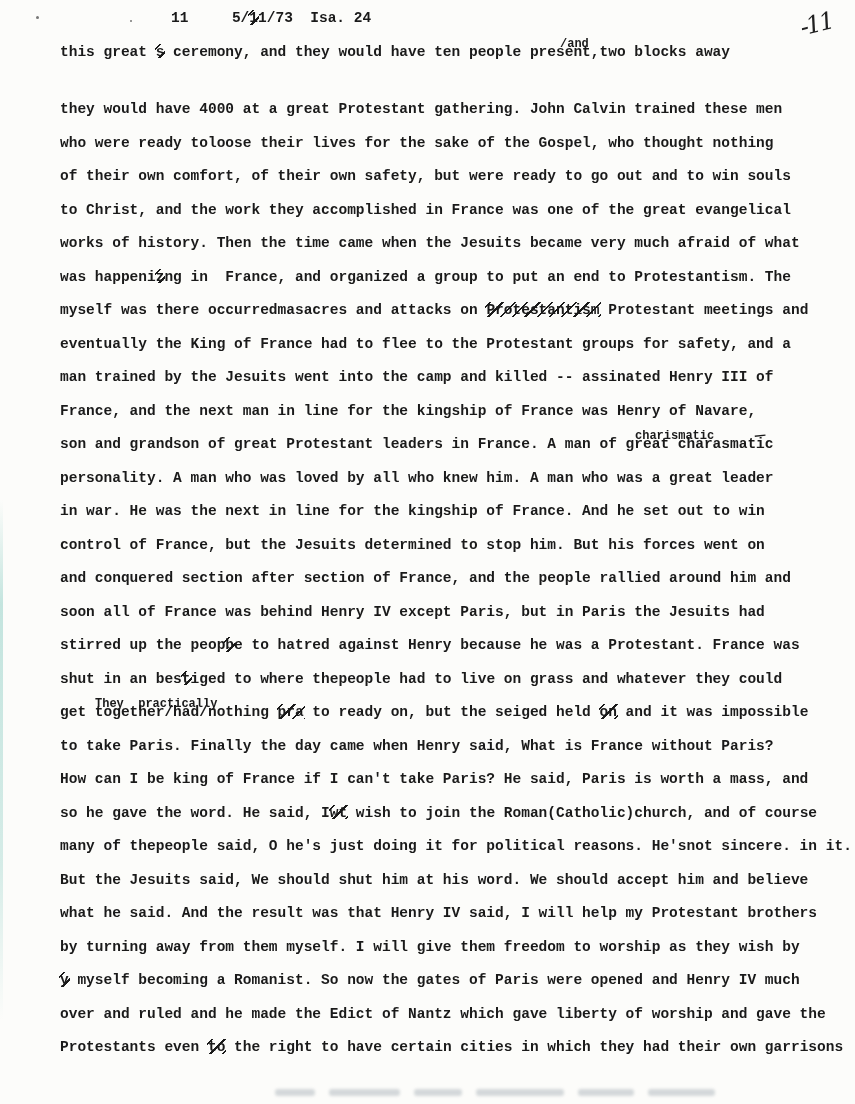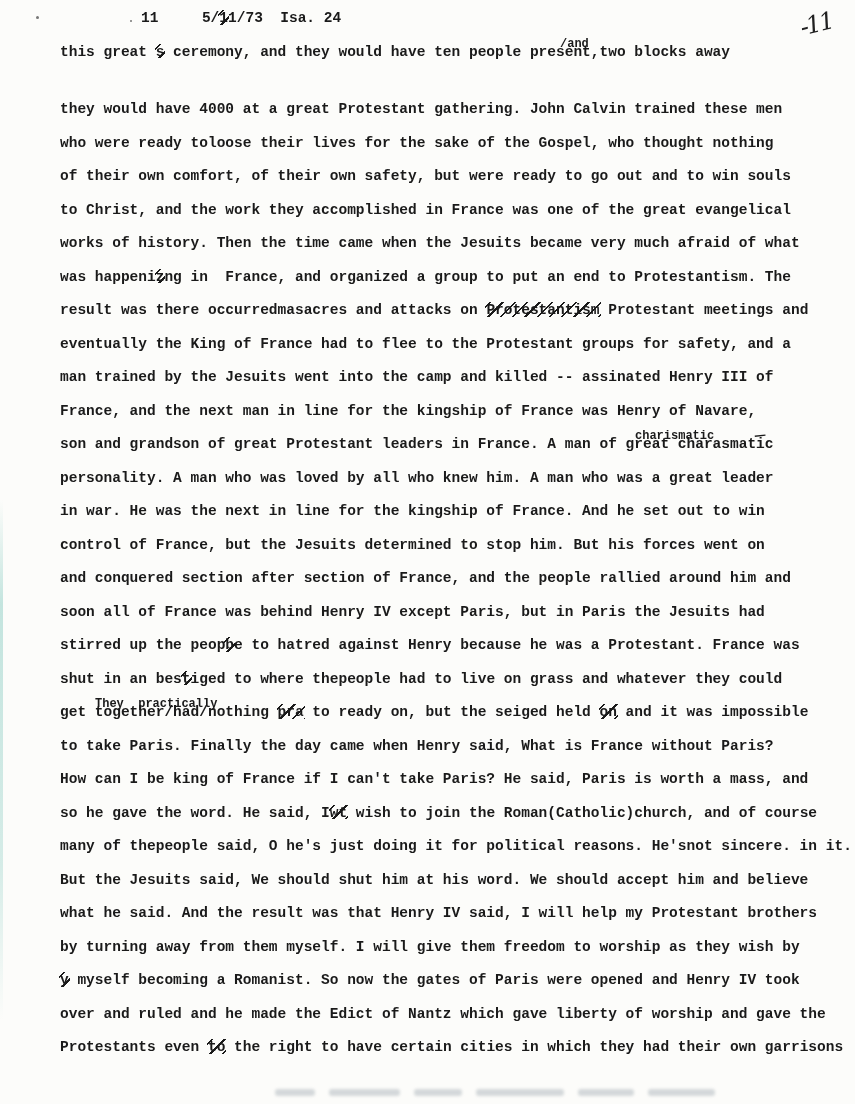--- a/index.html
+++ b/index.html
@@ -48,31 +48,31 @@
 </style>
 </head>
 <body>
 
 <div class="page">
   <span class="hw-page-num">-11</span>
   <span class="speck speck-1"></span>
   <span class="speck speck-2"></span>
   <div class="edge-tint"></div>
   <div class="doc-body">
-      <div class="line"><span class="line-text" style="margin-left: 81px; text-align: right;"><span>11     5/</span><span class="struck">1</span><span>1/73  Isa. 24</span></span></div>
+      <div class="line"><span class="line-text" style="margin-left: 111px; text-align: right;"><span>11     5/</span><span class="struck">1</span><span>1/73  Isa. 24</span></span></div>
       <div class="interline"><span class="line-text" style="margin-left: 500px;"><span>/and</span></span></div>
       <div class="line"><span class="line-text"><span>this great </span><span class="struck">s</span><span> ceremony, and they would have ten people present,two blocks away</span></span></div>
       <div class="spacer"></div>
       <div class="line"><span class="line-text"><span>they would have 4000 at a great Protestant gathering. John Calvin trained these men</span></span></div>
       <div class="line"><span class="line-text"><span>who were ready toloose their lives for the sake of the Gospel, who thought nothing</span></span></div>
       <div class="line"><span class="line-text"><span>of their own comfort, of their own safety, but were ready to go out and to win souls</span></span></div>
       <div class="line"><span class="line-text"><span>to Christ, and the work they accomplished in France was one of the great evangelical</span></span></div>
       <div class="line"><span class="line-text"><span>works of history. Then the time came when the Jesuits became very much afraid of what</span></span></div>
       <div class="line"><span class="line-text"><span>was happeni</span><span class="struck">z</span><span>ng in  France, and organized a group to put an end to Protestantism. The</span></span></div>
-      <div class="line"><span class="line-text"><span>result was there occurredmasacres and attacks on </span><span class="struck">Protestantism</span><span> Protestant meetings and</span></span></div>
+      <div class="line"><span class="line-text"><span>myself was there occurredmasacres and attacks on </span><span class="struck">Protestantism</span><span> Protestant meetings and</span></span></div>
       <div class="line"><span class="line-text"><span>eventually the King of France had to flee to the Protestant groups for safety, and a</span></span></div>
       <div class="line"><span class="line-text"><span>man trained by the Jesuits went into the camp and killed -- assinated Henry III of</span></span></div>
       <div class="line"><span class="line-text"><span>France, and the next man in line for the kingship of France was Henry of Navare,</span></span></div>
       <div class="interline"><span class="line-text" style="margin-left: 575px;"><span>charismatic</span><span class="hw-dash">—</span></span></div>
       <div class="line"><span class="line-text"><span>son and grandson of great Protestant leaders in France. A man of great charasmatic</span></span></div>
       <div class="line"><span class="line-text"><span>personality. A man who was loved by all who knew him. A man who was a great leader</span></span></div>
       <div class="line"><span class="line-text"><span>in war. He was the next in line for the kingship of France. And he set out to win</span></span></div>
       <div class="line"><span class="line-text"><span>control of France, but the Jesuits determined to stop him. But his forces went on</span></span></div>
       <div class="line"><span class="line-text"><span>and conquered section after section of France, and the people rallied around him and</span></span></div>
       <div class="line"><span class="line-text"><span>soon all of France was behind Henry IV except Paris, but in Paris the Jesuits had</span></span></div>
@@ -80,21 +80,21 @@
       <div class="line"><span class="line-text"><span>shut in an bes</span><span class="struck">t</span><span>iged to where thepeople had to live on grass and whatever they could</span></span></div>
       <div class="interline"><span class="line-text" style="margin-left: 35px;"><span>They  practically</span></span></div>
       <div class="line"><span class="line-text"><span>get together/had/nothing </span><span class="struck">pra</span><span> to ready on, but the seiged held </span><span class="struck">on</span><span> and it was impossible</span></span></div>
       <div class="line"><span class="line-text"><span>to take Paris. Finally the day came when Henry said, What is France without Paris?</span></span></div>
       <div class="line"><span class="line-text"><span>How can I be king of France if I can't take Paris? He said, Paris is worth a mass, and</span></span></div>
       <div class="line"><span class="line-text"><span>so he gave the word. He said, I</span><span class="struck">wt</span><span> wish to join the Roman(Catholic)church, and of course</span></span></div>
       <div class="line"><span class="line-text"><span>many of thepeople said, O he's just doing it for political reasons. He'snot sincere. in it.</span></span></div>
       <div class="line"><span class="line-text"><span>But the Jesuits said, We should shut him at his word. We should accept him and believe</span></span></div>
       <div class="line"><span class="line-text"><span>what he said. And the result was that Henry IV said, I will help my Protestant brothers</span></span></div>
       <div class="line"><span class="line-text"><span>by turning away from them myself. I will give them freedom to worship as they wish by</span></span></div>
-      <div class="line"><span class="line-text"><span class="struck">y</span><span> myself becoming a Romanist. So now the gates of Paris were opened and Henry IV took</span></span></div>
+      <div class="line"><span class="line-text"><span class="struck">y</span><span> myself becoming a Romanist. So now the gates of Paris were opened and Henry IV much</span></span></div>
       <div class="line"><span class="line-text"><span>over and ruled and he made the Edict of Nantz which gave liberty of worship and gave the</span></span></div>
       <div class="line"><span class="line-text"><span>Protestants even </span><span class="struck">to</span><span> the right to have certain cities in which they had their own garrisons</span></span></div>
     </div>
   <div class="ghost-row">
     <i></i>
       <i></i>
       <i></i>
       <i></i>
       <i></i>
       <i></i>

